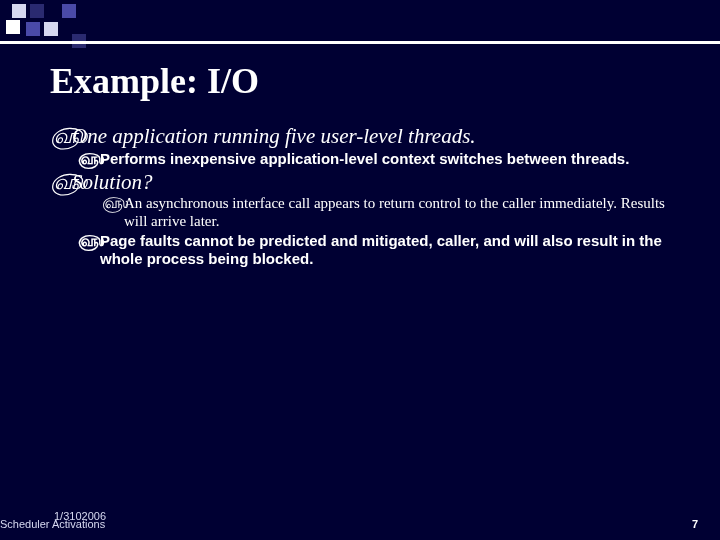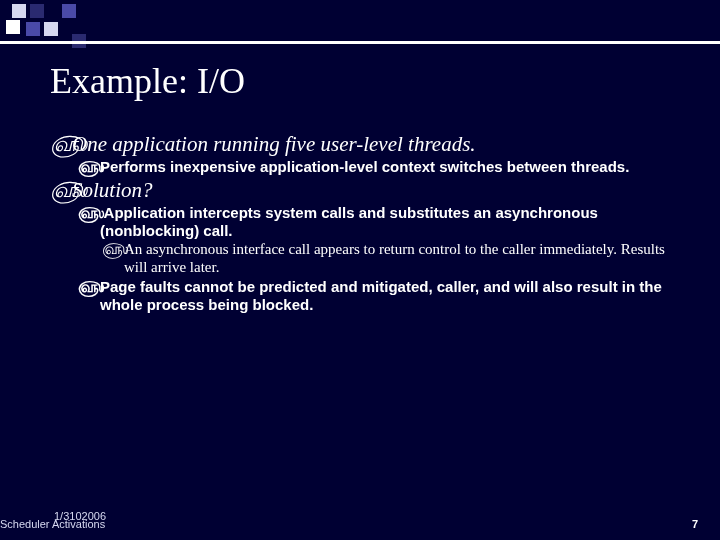--- a/index.html
+++ b/index.html
@@ -24,22 +24,22 @@
     position: absolute;
     top: 41px; left: 0; right: 0;
     height: 3px; background: #ffffff;
   }
   .slide {
     position: absolute;
     top: 60px; left: 50px; right: 30px; bottom: 40px;
   }
   .title {
     font-size: 36px;
-    font-weight: normal;
-    margin-bottom: 30px;
+    font-weight: bold;
+    margin-bottom: 22px;
   }
   .lvl1 {
     font-size: 21px;
     padding-left: 22px;
     text-indent: -22px;
     margin-top: 2px;
     line-height: 1.15;
     font-style: italic;
   }
   .lvl2 {
@@ -85,21 +85,20 @@
 <div class="topline"></div>
 
 <div class="slide">
   <div class="title">Example: I/O</div>
 
   <div class="lvl1"><span class="bullet">௵</span><span>One application running five user-level threads.</span></div>
   <div class="lvl2"><span class="bullet">௵</span><span>Performs inexpensive application-level context switches between threads.</span></div>
 
 
   <div class="lvl1"><span class="bullet">௵</span><span>Solution?</span></div>
-  <div class="lvl2"><span class="bullet">௵</span><span> Application intercepts system calls and substitutes an asynchronous (nonblocking) call.</span></div>
   <div class="lvl3"><span class="bullet">௵</span><span>An asynchronous interface call appears to return control to the caller immediately.  Results will arrive later.</span></div>
   <div class="lvl2"><span class="bullet">௵</span><span>Page faults cannot be predicted and mitigated, caller, and will also result in the whole process being blocked.</span></div>
 </div>
 
 <div class="footer">
   <div class="date">1/3102006</div>
   <div class="ftitle">Scheduler Activations</div>
   <div class="page">7</div>
 </div>
 

